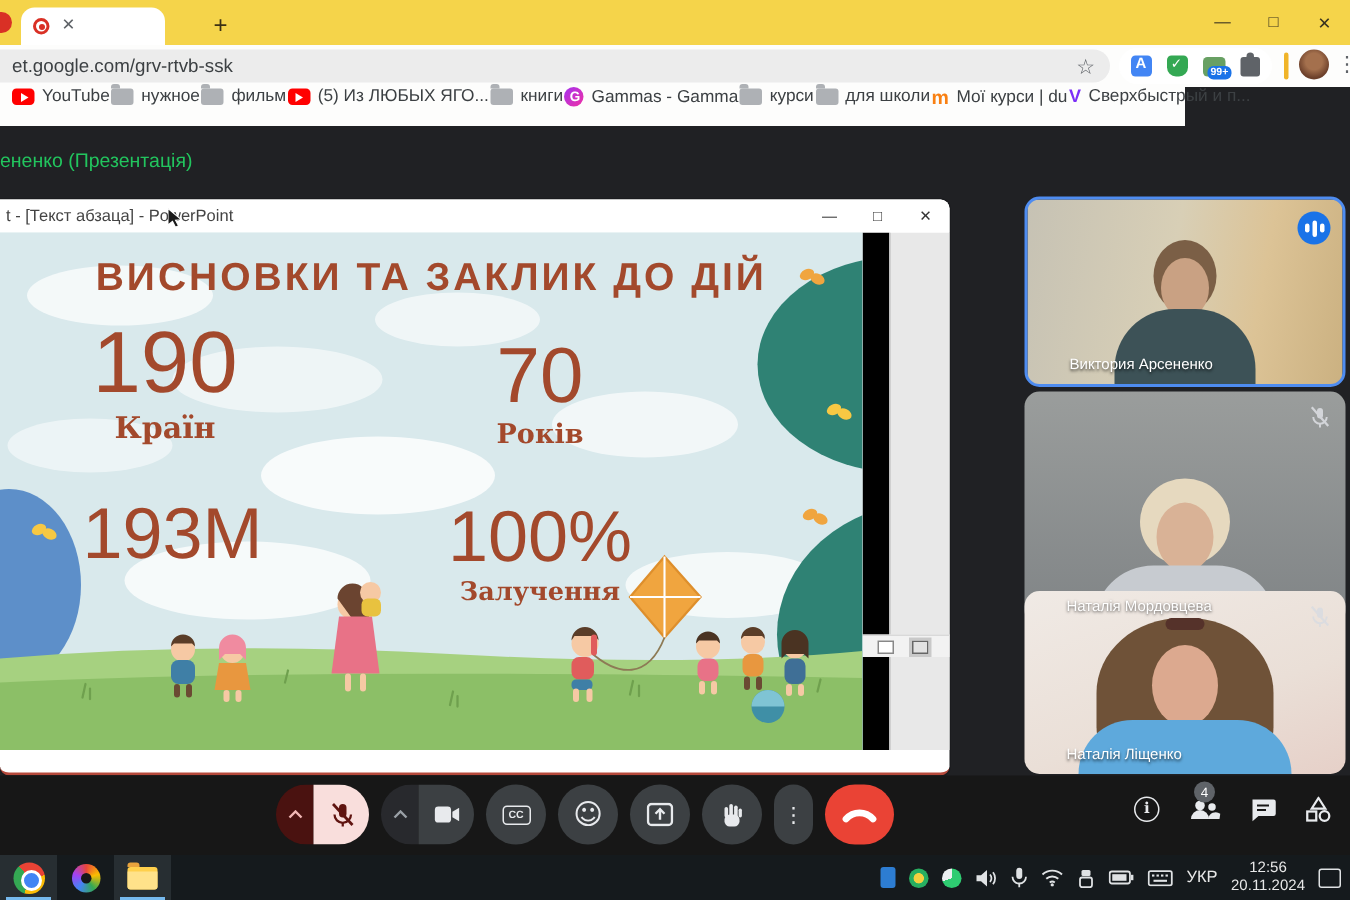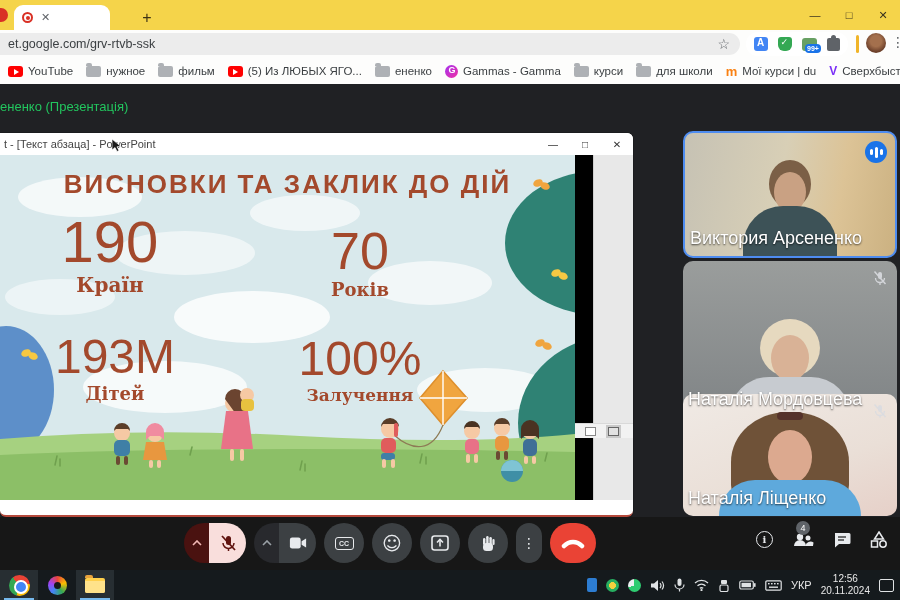--- a/index.html
+++ b/index.html
@@ -27,21 +27,21 @@
   .ico-shield{width:14px;height:14px;background:#34a853;border-radius:3px 3px 6px 6px;position:relative}
   .ico-shield::before{content:"\2713";position:absolute;left:2.5px;top:0;color:#fff;font-size:9px}
   .ico-ext99{width:15px;height:13px;background:#68a063;border-radius:3px;position:relative}
   .badge99{position:absolute;left:3px;top:6px;background:#1a73e8;color:#fff;font-size:7px;font-weight:bold;border-radius:4px;padding:0 2px;line-height:9px}
   .ico-puzzle{width:13px;height:13px;background:#5f6368;border-radius:2px;position:relative}
   .ico-puzzle::before{content:"";position:absolute;left:4px;top:-3px;width:5px;height:5px;border-radius:50%;background:#5f6368}
   .theme-divider{position:absolute;left:856px;top:5px;width:3px;height:18px;background:#f0b429;border-radius:2px}
   .avatar{position:absolute;left:866px;top:3px;width:20px;height:20px;border-radius:50%;background:radial-gradient(circle at 50% 40%,#a4704d 0 35%,#6b3f2a 70%)}
   .menu-dots{position:absolute;left:891px;top:4px;color:#5f6368;font-size:14px}
 
-  .bookmarks{position:absolute;left:0;top:58px;width:900px;height:26px;background:#fdfdfc;display:flex;align-items:center;padding:0 8px;gap:13px;white-space:nowrap}
+  .bookmarks{position:absolute;left:0;top:58px;width:790px;height:26px;background:#fdfdfc;display:flex;align-items:flex-start;padding:0 8px;gap:1px;white-space:nowrap}
   .bm{display:flex;align-items:center;gap:5px;color:#3c4043;font-size:11.5px}
   .ico-yt{width:15px;height:11px;background:#f00;border-radius:3px;position:relative}
   .ico-yt::before{content:"";position:absolute;left:5.5px;top:3px;border-left:5px solid #fff;border-top:3px solid transparent;border-bottom:3px solid transparent}
   .ico-folder{width:15px;height:11px;background:#aeb1b5;border-radius:2px;position:relative}
   .ico-folder::before{content:"";position:absolute;left:0;top:-3px;width:6px;height:3px;background:#aeb1b5;border-radius:2px 2px 0 0}
   .ico-gamma{width:13px;height:13px;border-radius:50%;background:linear-gradient(135deg,#a431f0,#f031a4);position:relative}
   .ico-gamma::before{content:"G";position:absolute;left:3.5px;top:0.5px;color:#fff;font-size:9px;font-weight:bold}
   .ico-moodle{color:#f98012;font-weight:bold;font-size:13px;line-height:1}
   .ico-vlt{color:#7b2ff7;font-weight:bold;font-size:12px;line-height:1}
 
@@ -86,21 +86,21 @@
   .t1-hair{width:42px;height:48px;background:#7b5f46;border-radius:50%;bottom:48px;transform:translateX(-50%)}
   .t1-face{width:32px;height:40px;background:#c9a183;border-radius:50%;bottom:44px;transform:translateX(-50%)}
   .t1-torso{width:94px;height:50px;background:#3d5257;border-radius:40px 40px 0 0;bottom:0;transform:translateX(-50%)}
   .t2-hair{width:60px;height:58px;background:#e6d9bf;border-radius:50%;bottom:40px;transform:translateX(-50%)}
   .t2-face{width:38px;height:46px;background:#d9b296;border-radius:50%;bottom:36px;transform:translateX(-50%)}
   .t2-torso{width:122px;height:40px;background:#c7cbd0;border-radius:42px 42px 0 0;bottom:0;transform:translateX(-50%)}
   .t3-hair{width:118px;height:104px;background:#6f5238;border-radius:48% 48% 30% 30%;bottom:0;transform:translateX(-50%)}
   .t3-face{width:44px;height:54px;background:#dca98f;border-radius:50%;bottom:32px;transform:translateX(-50%)}
   .t3-torso{width:142px;height:36px;background:#5ea9dc;border-radius:46px 46px 0 0;bottom:0;transform:translateX(-50%)}
   .t3-glasses{position:absolute;left:50%;transform:translateX(-50%);bottom:96px;width:26px;height:8px;background:#55322a;border-radius:4px}
-  .tile-name{position:absolute;left:5px;bottom:7px;color:#fff;font-size:18px;text-shadow:0 1px 2px rgba(0,0,0,.7);z-index:5}
+  .tile-name{position:absolute;left:28px;bottom:7px;color:#fff;font-size:10px;text-shadow:0 1px 2px rgba(0,0,0,.7);z-index:5}
   .audio-ind{position:absolute;right:8px;top:8px;width:22px;height:22px;border-radius:50%;background:#1a73e8;display:flex;align-items:center;justify-content:center;gap:2px;z-index:5}
   .audio-ind i{width:3px;background:#fff;border-radius:2px;display:block}
   .audio-ind i:nth-child(1){height:6px}.audio-ind i:nth-child(2){height:11px}.audio-ind i:nth-child(3){height:6px}
   .micoff{position:absolute;right:9px;top:9px;z-index:5;opacity:.9}
 
   
   .controlbar{position:absolute;left:0;top:517px;width:900px;height:53px;background:#171717}
   .controls-left{position:absolute;left:184px;top:6px;display:flex;align-items:center;gap:8px}
   .pillgroup{display:flex;height:40px;border-radius:20px;overflow:hidden}
   .seg-chev{width:25px;display:flex;align-items:center;justify-content:center}
@@ -188,21 +188,21 @@
   <span class="bm">
       <span class="ico-folder"></span>
       <span>фильм</span>
     </span>
   <span class="bm">
       <span class="ico-yt"></span>
       <span>(5) Из ЛЮБЫХ ЯГО...</span>
     </span>
   <span class="bm">
       <span class="ico-folder"></span>
-      <span>ененко</span>
+      <span>книги</span>
     </span>
   <span class="bm">
       <span class="ico-gamma"></span>
       <span>Gammas - Gamma</span>
     </span>
   <span class="bm">
       <span class="ico-folder"></span>
       <span>курси</span>
     </span>
   <span class="bm">
@@ -344,21 +344,20 @@
         <div class="stat stat1">
             <div class="v">190</div>
             <div class="l">Країн</div>
           </div>
         <div class="stat stat2">
             <div class="v">70</div>
             <div class="l">Років</div>
           </div>
         <div class="stat stat3">
             <div class="v">193М</div>
-            <div class="l">Дітей</div>
           </div>
         <div class="stat stat4">
             <div class="v">100%</div>
             <div class="l">Залучення</div>
           </div>
       </div>
       <div class="letterbox"></div>
       <div class="side-panel"></div>
     </div>
     <div class="ppt-status">

